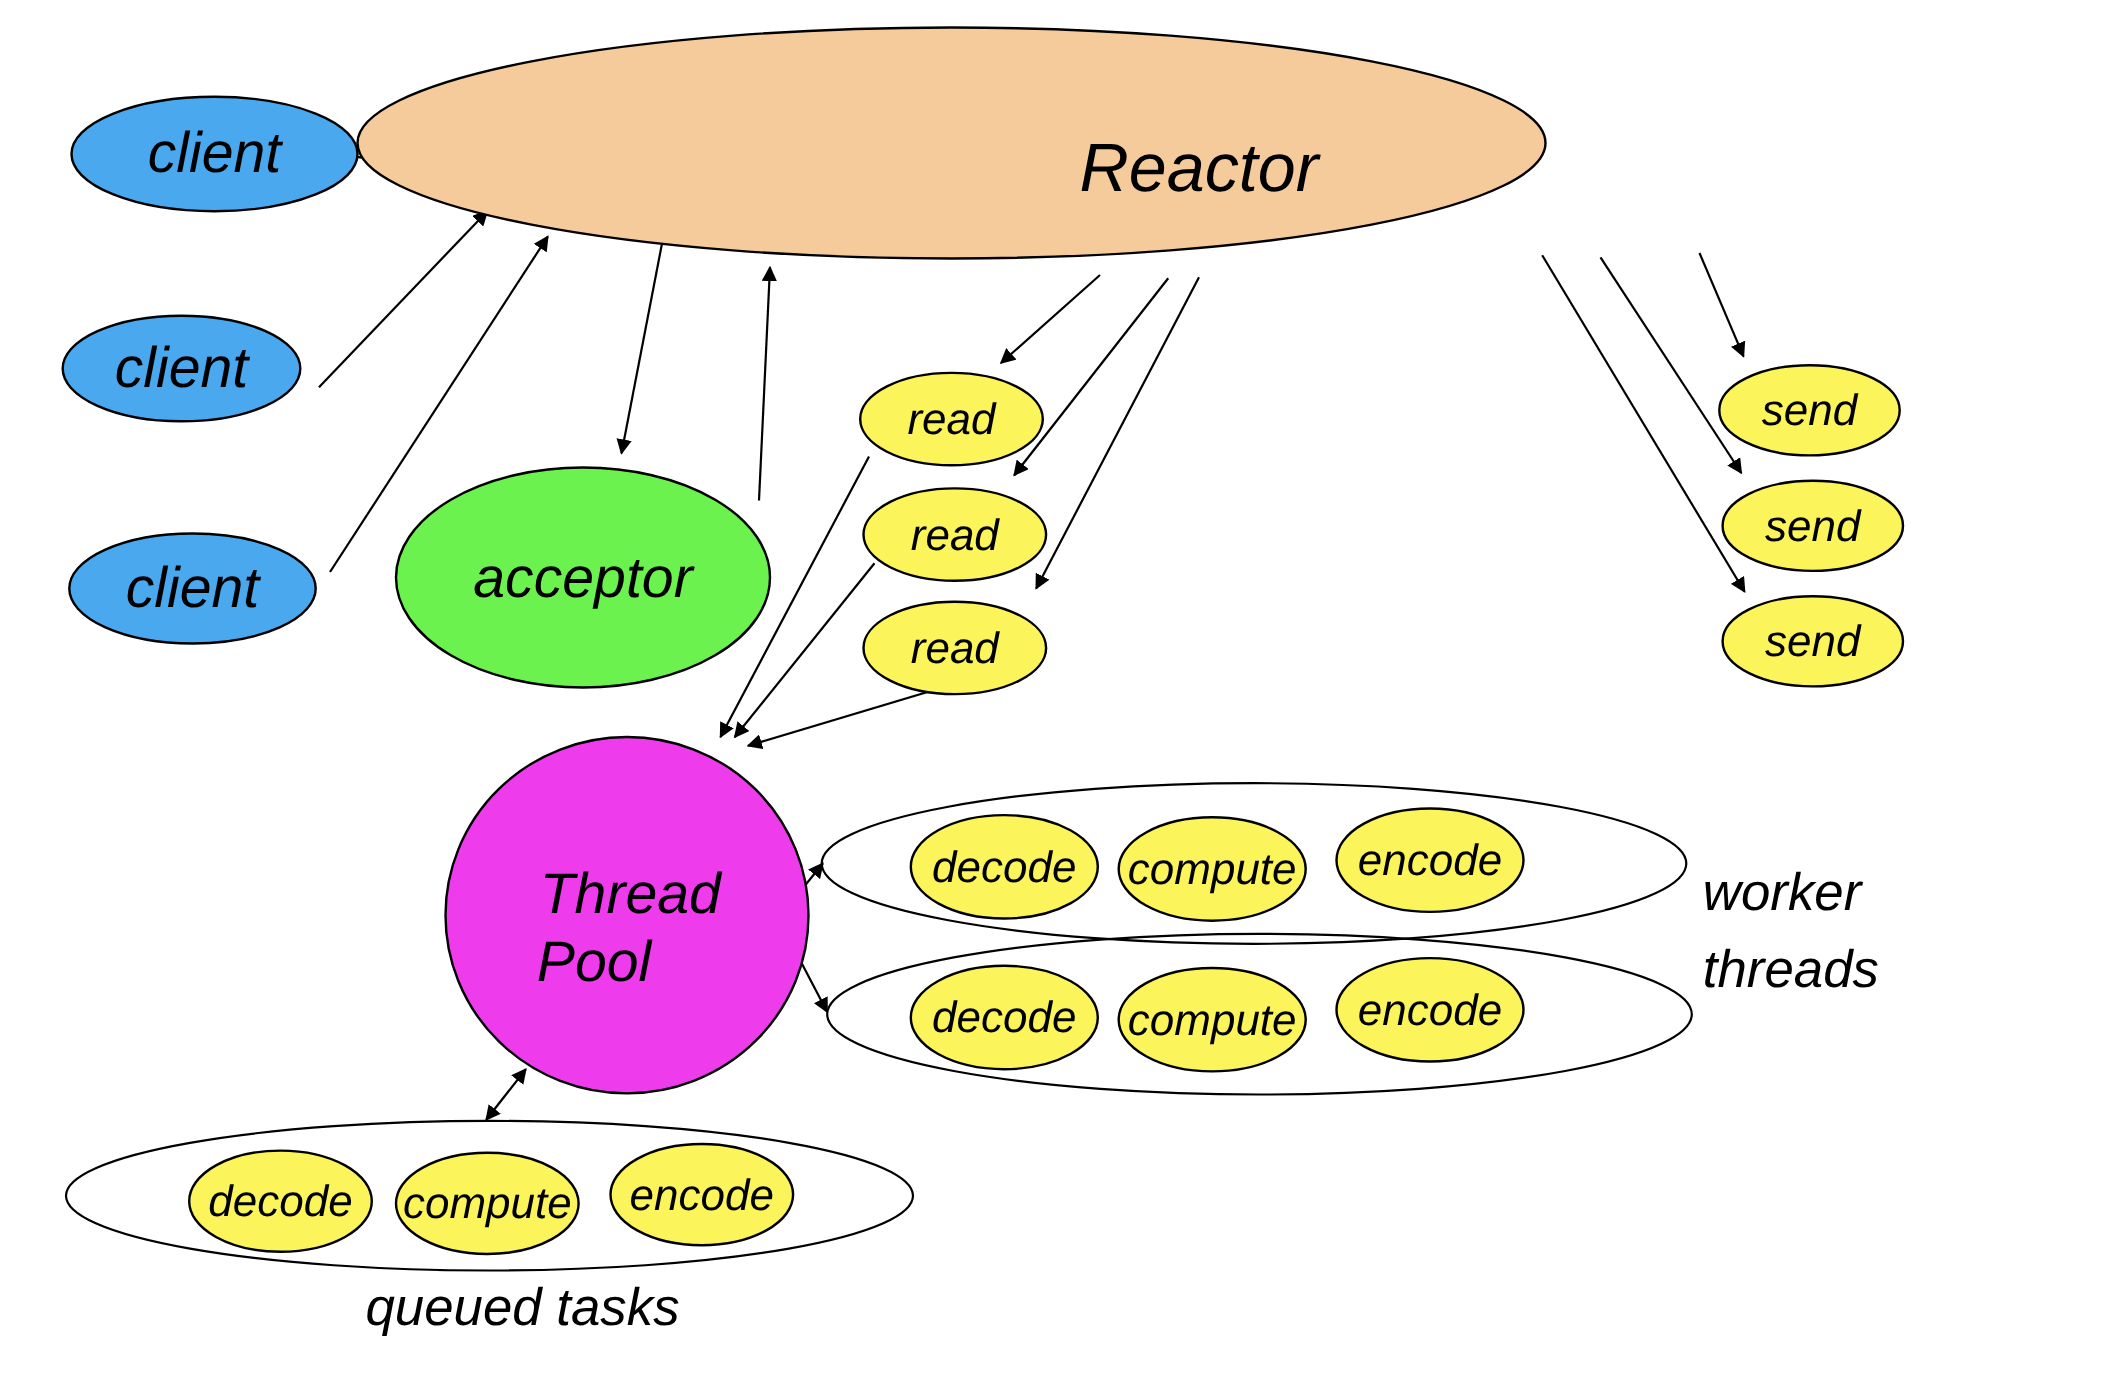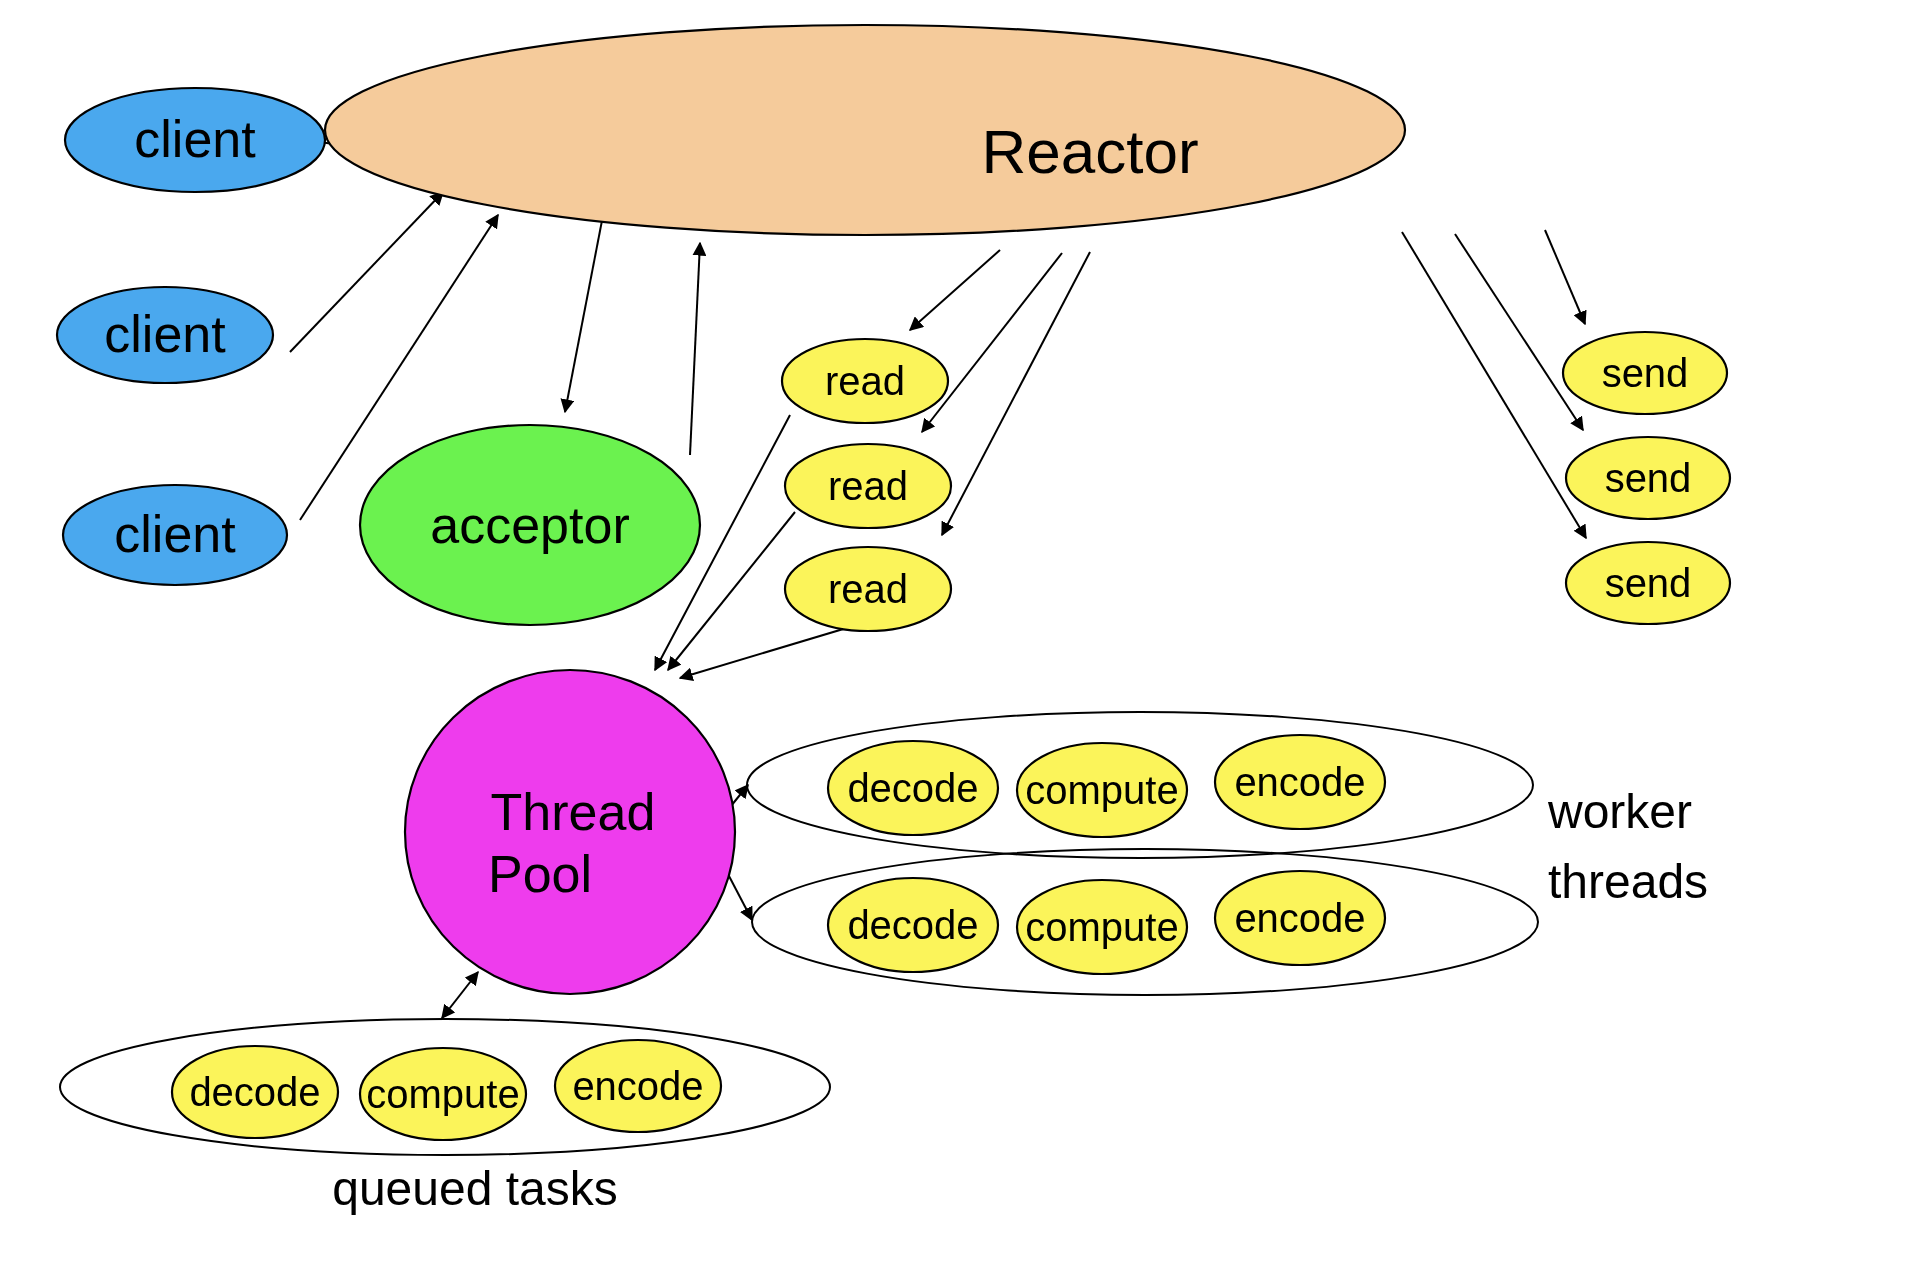--- a/index.html
+++ b/index.html
@@ -7,20 +7,21 @@
     padding: 0;
     background: #ffffff;
   }
   #stage {
     position: relative;
     width: 1920px;
     height: 1272px;
     background: #ffffff;
     overflow: hidden;
     font-family: "Liberation Sans", sans-serif;
+    font-style: italic;
   }
   svg.diagram {
     position: absolute;
     left: 0;
     top: 0;
     width: 1920px;
     height: 1272px;
   }
   text {
     font-family: "Liberation Sans", sans-serif;

